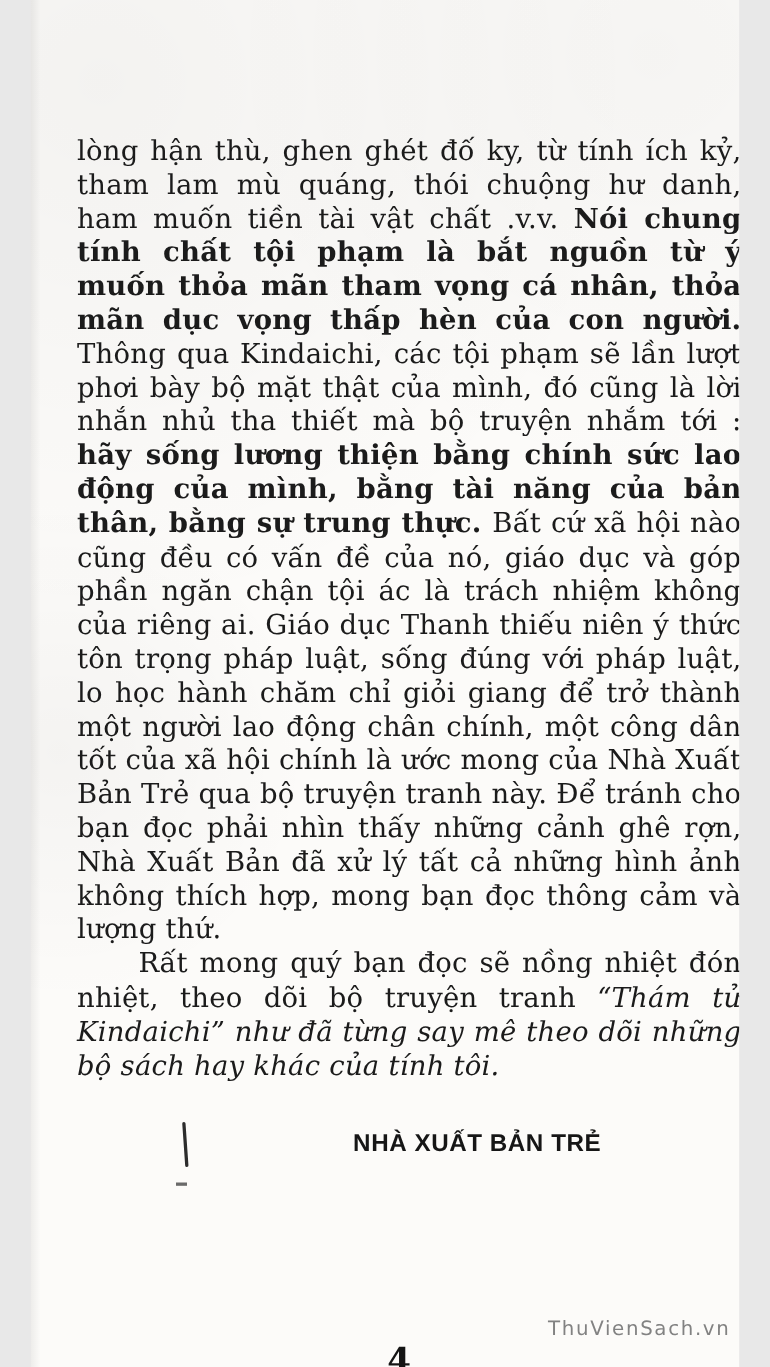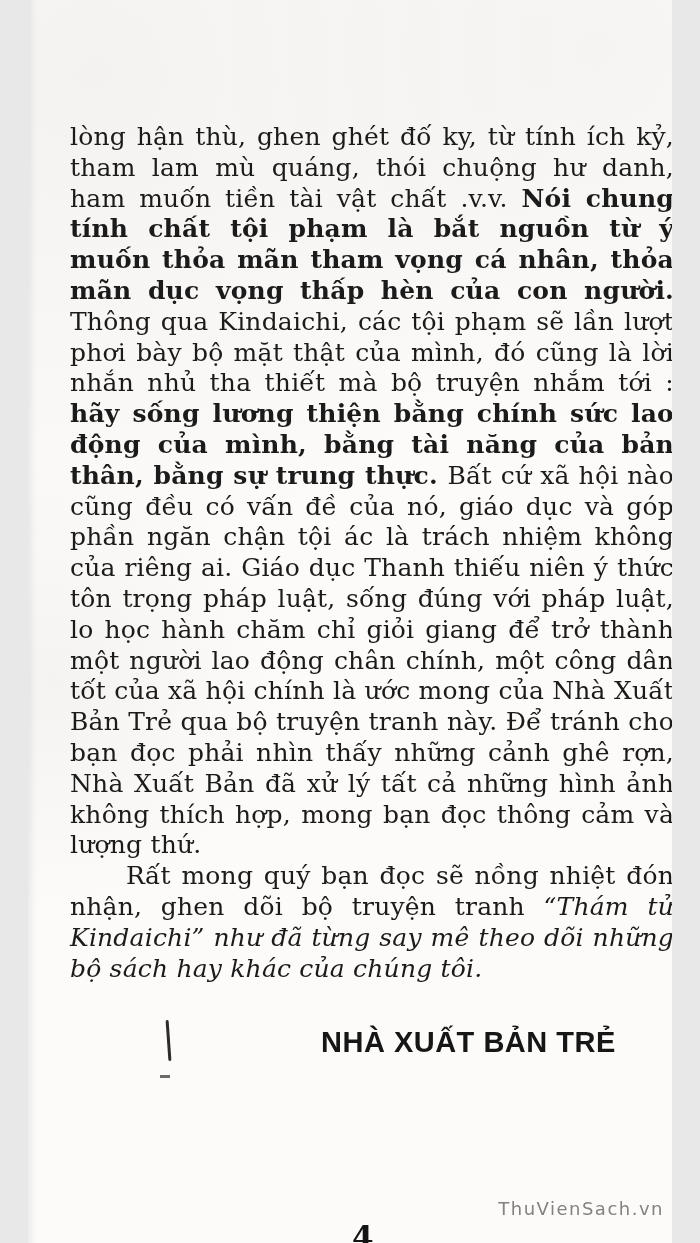--- a/index.html
+++ b/index.html
@@ -31,21 +31,21 @@
   .body-text p { margin: 0; }
   .indent { text-indent: 56px; }
   .seg-bold { font-weight: bold; }
   .seg-italic { font-style: italic; }
   .signature {
     position: absolute;
     top: 1026px;
     left: 293px;
     font-family: "Liberation Sans", sans-serif;
     font-weight: bold;
-    font-size: 29px;
+    font-size: 22px;
     letter-spacing: 0.5px;
     color: #161616;
     white-space: nowrap;
   }
   .artifact-line {
     position: absolute;
     left: 139px;
     top: 1020px;
     width: 3px;
     height: 41px;
@@ -80,21 +80,21 @@
     white-space: nowrap;
   }
 </style>
 </head>
 <body>
 
 <div class="page">
 
   <div class="body-text">
     <p><span>lòng hận thù, ghen ghét đố ky, từ tính ích kỷ, tham lam mù quáng, thói chuộng hư danh, ham muốn tiền tài vật chất .v.v. </span><span class="seg-bold">Nói chung tính chất tội phạm là bắt nguồn từ ý muốn thỏa mãn tham vọng cá nhân, thỏa mãn dục vọng thấp hèn của con người. </span><span>Thông qua Kindaichi, các tội phạm sẽ lần lượt phơi bày bộ mặt thật của mình, đó cũng là lời nhắn nhủ tha thiết mà bộ truyện nhắm tới : </span><span class="seg-bold">hãy sống lương thiện bằng chính sức lao động của mình, bằng tài năng của bản thân, bằng sự trung thực. </span><span>Bất cứ xã hội nào cũng đều có vấn đề của nó, giáo dục và góp phần ngăn chận tội ác là trách nhiệm không của riêng ai. Giáo dục Thanh thiếu niên ý thức tôn trọng pháp luật, sống đúng với pháp luật, lo học hành chăm chỉ giỏi giang để trở thành một người lao động chân chính, một công dân tốt của xã hội chính là ước mong của Nhà Xuất Bản Trẻ qua bộ truyện tranh này. Để tránh cho bạn đọc phải nhìn thấy những cảnh ghê rợn, Nhà Xuất Bản đã xử lý tất cả những hình ảnh không thích hợp, mong bạn đọc thông cảm và lượng thứ.</span></p>
-    <p class="indent"><span>Rất mong quý bạn đọc sẽ nồng nhiệt đón nhận, ghen dõi bộ truyện tranh </span><span class="seg-italic">“Thám tử Kindaichi” như đã từng say mê theo dõi những bộ sách hay khác của chúng tôi.</span></p>
+    <p class="indent"><span>Rất mong quý bạn đọc sẽ nồng nhiệt đón nhiệt, theo dõi bộ truyện tranh </span><span class="seg-italic">“Thám tử Kindaichi” như đã từng say mê theo dõi những bộ sách hay khác của tính tôi.</span></p>
   </div>
 
   <div class="artifact-line"></div>
   <div class="artifact-dash"></div>
 
   <div class="signature">NHÀ XUẤT BẢN TRẺ</div>
 
   <div class="page-number">4</div>
 
   <div class="watermark">ThuVienSach.vn</div>

